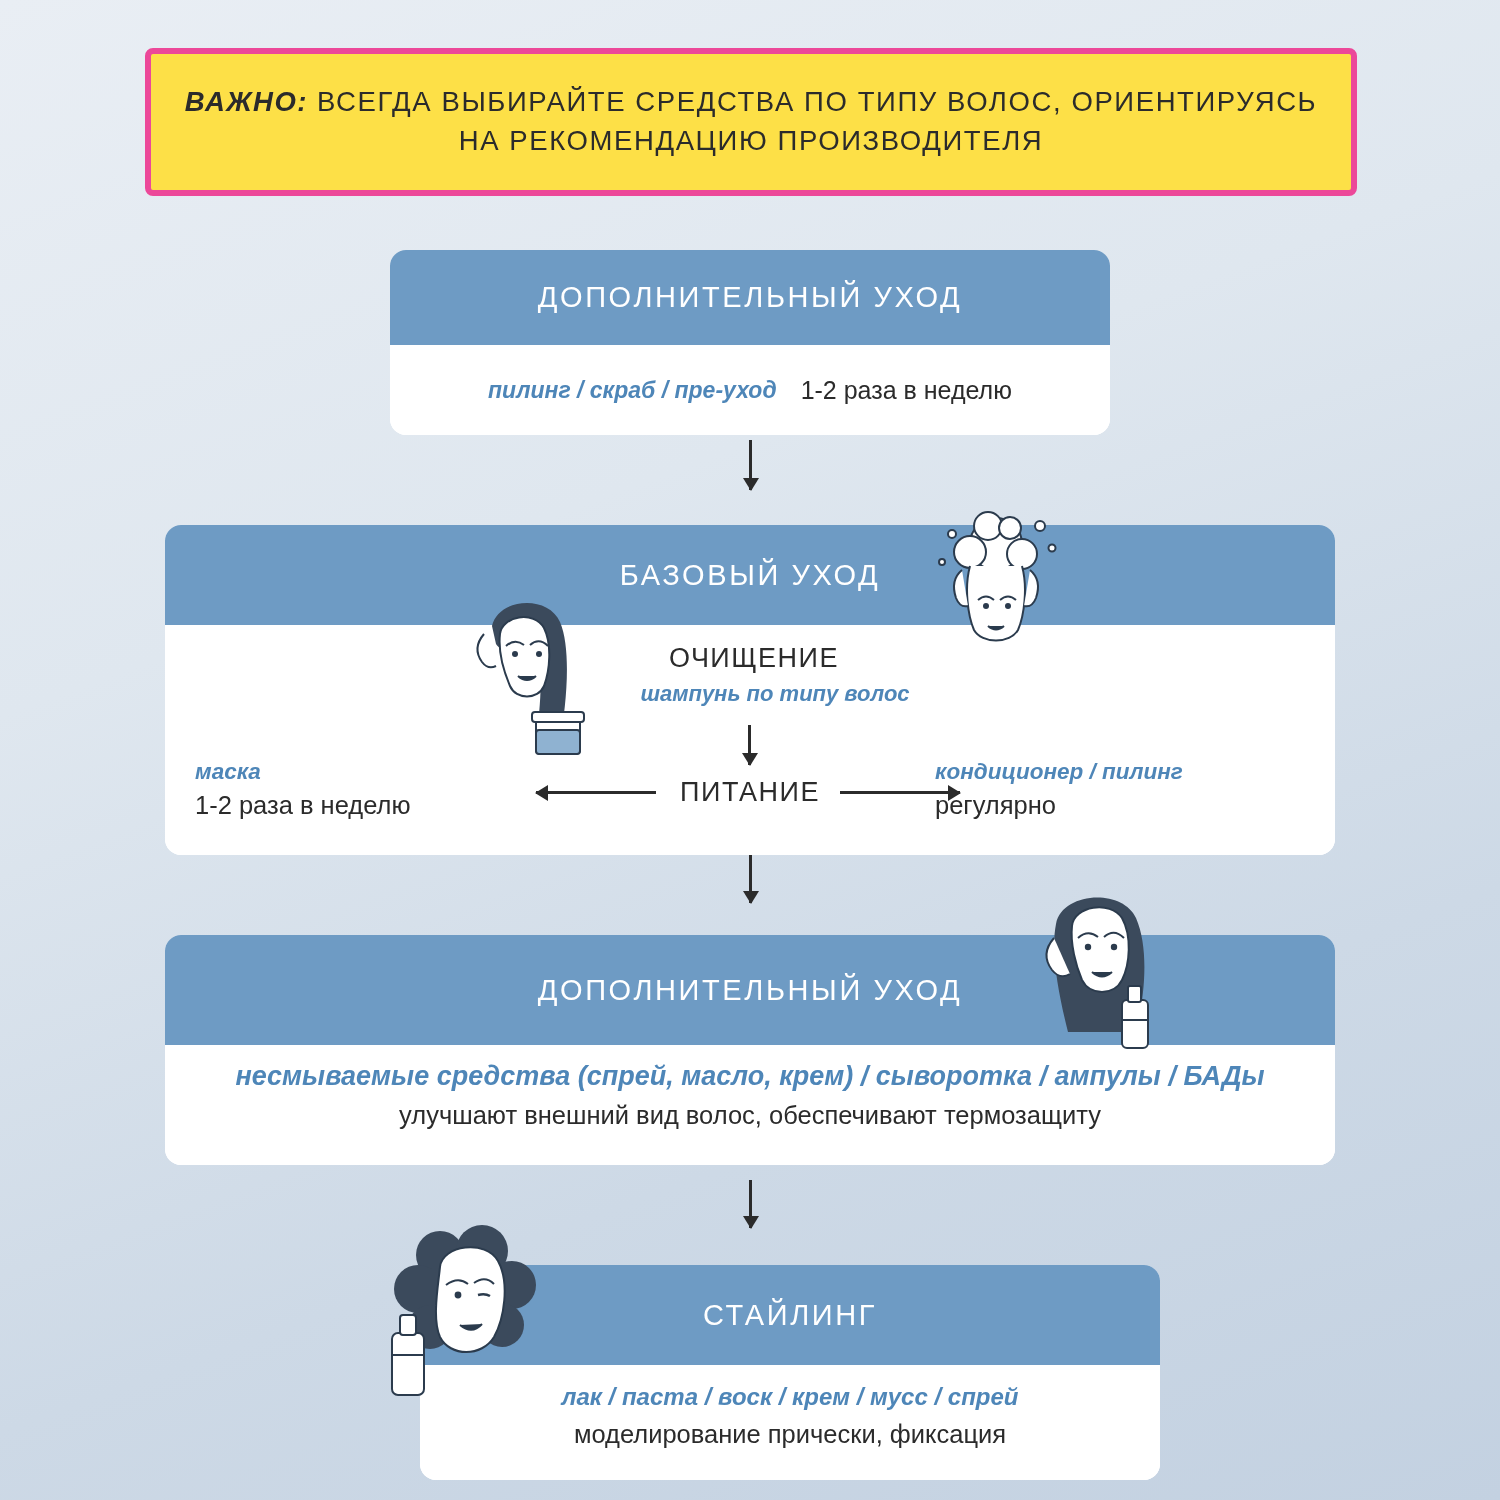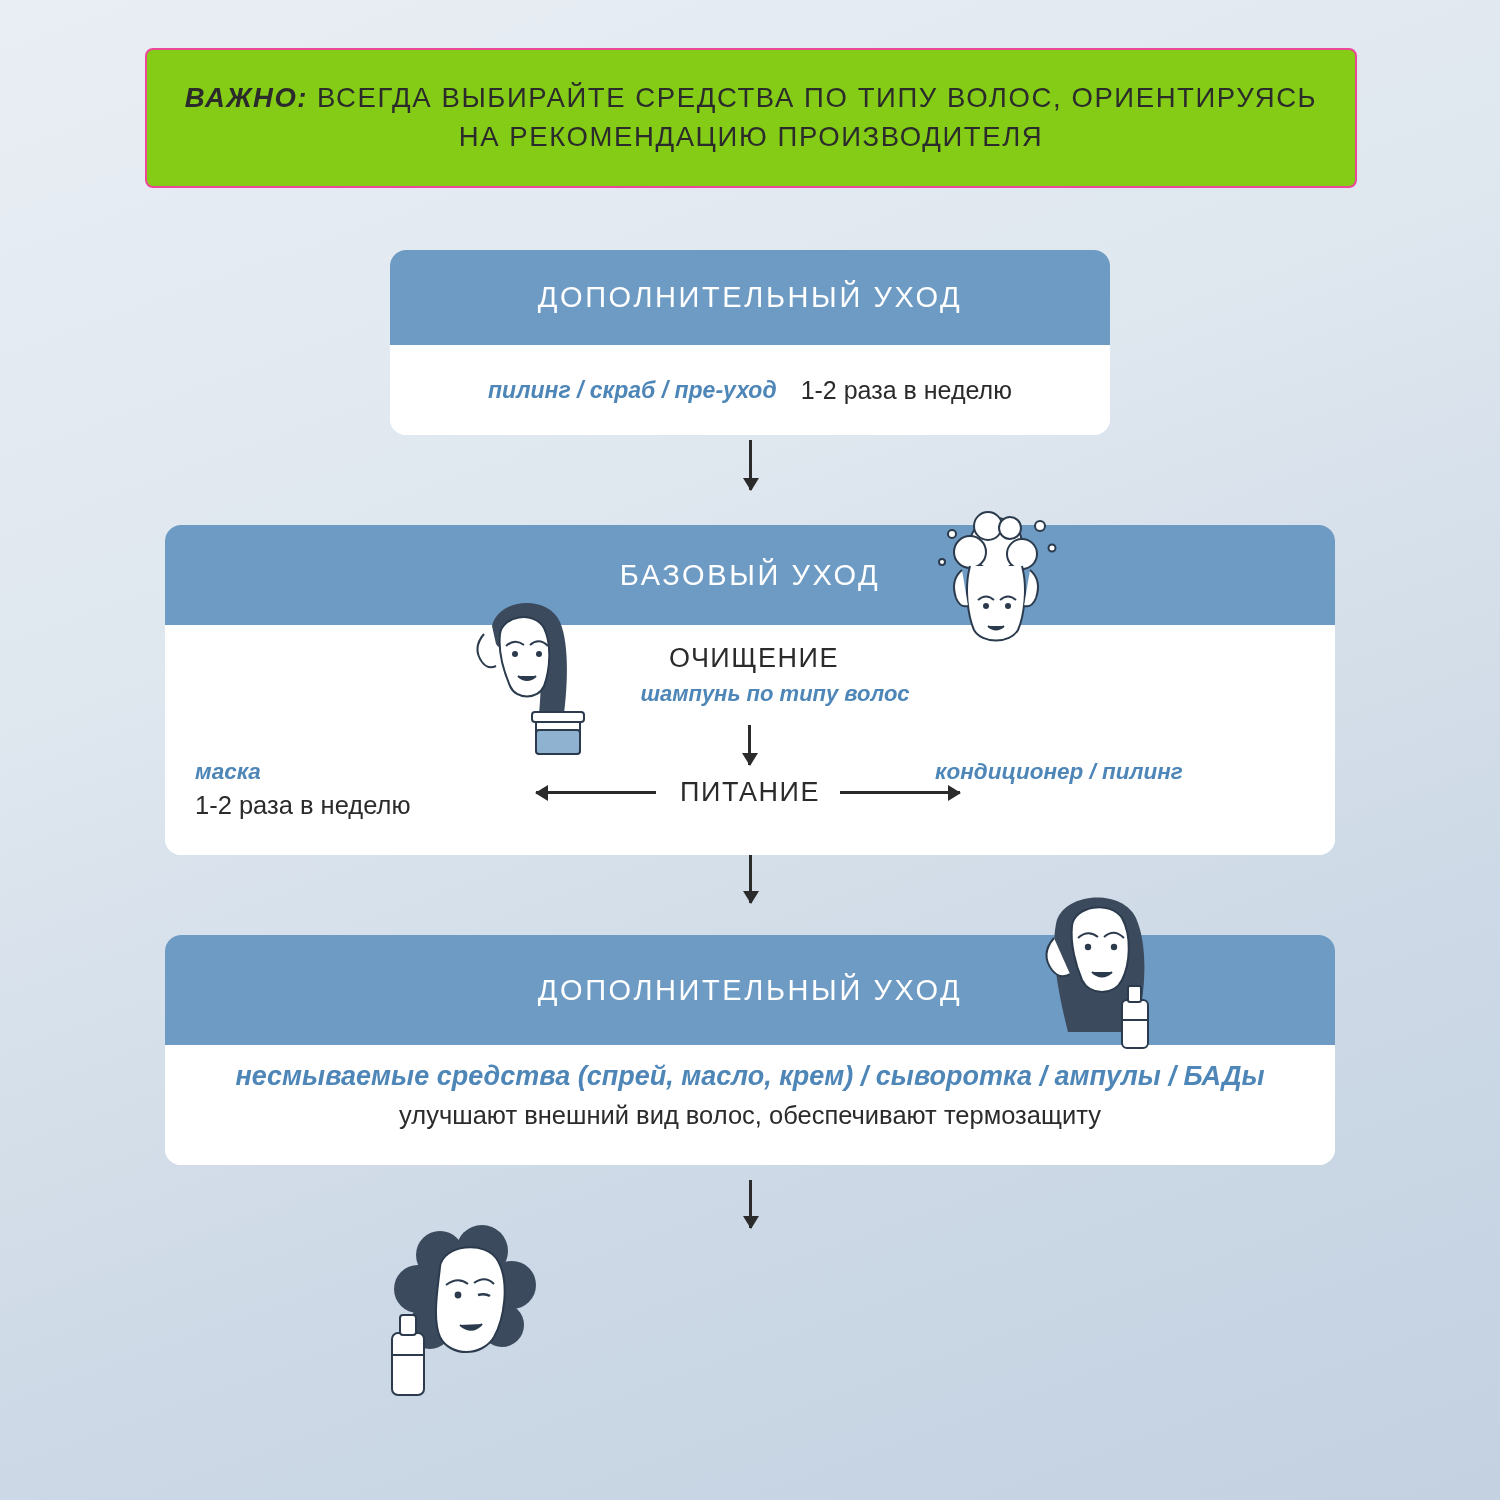--- a/index.html
+++ b/index.html
@@ -22,22 +22,22 @@
   }
 
   
   .banner {
     position: absolute;
     left: 145px;
     top: 48px;
     width: 1212px;
     box-sizing: border-box;
     padding: 28px 30px 30px;
-    background: #84cc16;
-    border: 2px solid #ec4899;
+    background: #fde047;
+    border: 6px solid #ec4899;
     border-radius: 8px;
     text-align: center;
     line-height: 1.42;
     letter-spacing: 1.6px;
     font-size: 27.5px;
     color: #2b2b2b;
   }
   .banner .lead {
     font-style: italic;
     font-weight: bold;
@@ -264,20 +264,21 @@
 
         <div class="arrow-h to-right" style="left:675px; top:34px; width:120px;"></div>
 
         <div class="side-col left">
           <span class="accent">маска</span>
           <span class="plain">1-2 раза в неделю</span>
         </div>
 
         <div class="side-col right">
           <span class="accent">кондиционер / пилинг</span>
+          <span class="plain">регулярно</span>
         </div>
       </div>
     </div>
   </div>
 
   <svg class="illus" style="left:900px; top:508px;" width="180" height="160" viewBox="0 0 180 160">
     <g fill="none" stroke="#2b3b4d" stroke-width="2">
       <circle cx="96" cy="36" r="26" fill="#ffffff"></circle>
       <circle cx="70" cy="44" r="16" fill="#ffffff"></circle>
       <circle cx="122" cy="46" r="15" fill="#ffffff"></circle>
@@ -335,20 +336,27 @@
       <path d="M82 92 q10 9 20 0" fill="#2b3b4d" stroke="#2b3b4d"></path>
       <path d="M44 58 q-14 16 -2 32 q8 10 18 4" fill="#ffffff"></path>
       <rect x="112" y="120" width="26" height="48" rx="5" fill="#ffffff"></rect>
       <rect x="118" y="106" width="13" height="16" rx="2" fill="#ffffff"></rect>
       <path d="M112 140 h26"></path>
     </g>
   </svg>
 
   <div class="arrow-v" style="left:749px; top:1180px; height:48px;"></div>
 
+  <div class="card" id="card-styling">
+    <div class="card-head">СТАЙЛИНГ</div>
+    <div class="card-body">
+      <div class="accent">лак / паста / воск / крем / мусс / спрей</div>
+      <div class="plain">моделирование прически, фиксация</div>
+    </div>
+  </div>
 
   <svg class="illus" style="left:370px; top:1215px;" width="200" height="200" viewBox="0 0 200 200">
     <g fill="none" stroke="#2b3b4d" stroke-width="2">
       <circle cx="70" cy="40" r="24" fill="#3b4a5c" stroke="none"></circle>
       <circle cx="112" cy="36" r="26" fill="#3b4a5c" stroke="none"></circle>
       <circle cx="48" cy="74" r="24" fill="#3b4a5c" stroke="none"></circle>
       <circle cx="142" cy="70" r="24" fill="#3b4a5c" stroke="none"></circle>
       <circle cx="60" cy="112" r="22" fill="#3b4a5c" stroke="none"></circle>
       <circle cx="132" cy="110" r="22" fill="#3b4a5c" stroke="none"></circle>
       <path d="M70 52 C72 30 116 24 128 46 C140 68 134 104 124 122 C112 142 80 142 70 122 C62 104 68 72 70 52 Z" fill="#ffffff"></path>

